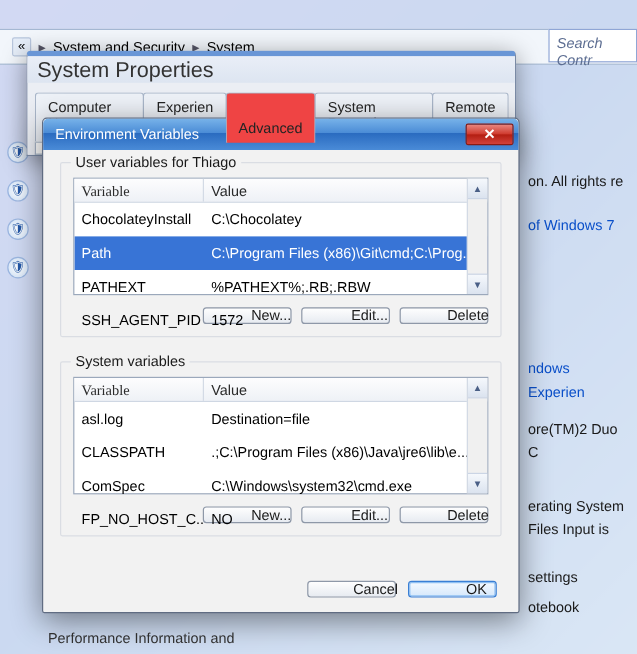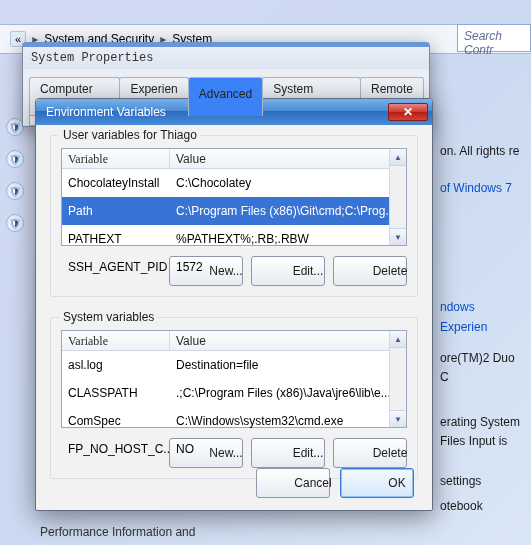--- a/index.html
+++ b/index.html
@@ -22,26 +22,26 @@
      color:#2357a6; font-size:10px;}
   .right-text { position:absolute; right:6px; top:82px; width:85px; color:#1a1a1a; line-height:1.6;}
   .right-text .link { color:#0a4fc9; }
   .bottom-text { position:absolute; left:40px; bottom:6px; color:#333;}
   
   .win-sysprops { position:absolute; left:22px; top:42px; width:408px;
     background:#ebeef4;
     border:1px solid #7a8aa5; border-top:5px solid #6996d6; border-radius:4px 4px 0 0;
     box-shadow:0 4px 20px rgba(0,0,0,.4); }
   .win-title { background:linear-gradient(#e9eef7,#dde5f1); height:22px; display:flex; align-items:center;
-    padding:0 8px; font-size:12px; color:#333;font-family:Liberation Mono, monospace; }
+    padding:0 8px; font-size:18px; color:#333; }
   .tabs { display:flex; gap:0; margin:8px 6px 0 6px; border-bottom:1px solid #a9b6c9; }
   .tab { padding:4px 10px 5px 10px; border:1px solid #a9b6c9; border-bottom:none;
     background:#eef2f8; color:#242424; border-radius:3px 3px 0 0; position:relative; margin-right:-1px;
     cursor:default;}
-  .tab.active { background:#3b82f6; z-index:2; padding-top:9px; margin-bottom:-1px;}
+  .tab.active { background:#ef4444; z-index:2; padding-top:22px; margin-bottom:-1px;}
   .tab-body { background:#fff; margin:0 6px; height:10px; border:1px solid #a9b6c9; border-top:none;}
   
   .win-env { position:absolute; left:35px; top:98px; width:398px; height:413px;
     background:#f2f2f2; border:1px solid #606c82;
     box-shadow:0 6px 26px rgba(0,0,0,.45); border-radius:4px 4px 2px 2px;}
   .env-titlebar { height:26px; border-radius:4px 4px 0 0;
     background:linear-gradient(#77b2e9,#4b8cd6 45%,#2a6bc0 46%,#4a8bd7);
     display:flex; align-items:center; padding:0 4px 0 10px; color:#fff; }
   .env-titlebar .spacer{flex:1;}
   .close-btn { width:40px; height:18px; border-radius:2px;
@@ -64,21 +64,21 @@
   .lv-row .c2 { flex:1; }
   .lv-row.selected { background:#3874d6; color:#ffffff;}
   .scrollbar { position:absolute; right:0; top:0; bottom:0; width:17px;
     background:#f0f0f0; border-left:1px solid #d3dae5; display:flex; flex-direction:column;}
   .sb-btn { height:17px; background:linear-gradient(#f5f8fc,#dbe3ef); display:flex;
     align-items:center; justify-content:center; color:#4a5f86; font-size:8px;}
   .sb-btn:first-child{border-bottom:1px solid #cbd5e5;}
   .sb-btn:last-child{border-top:1px solid #cbd5e5;}
   .sb-track { flex:1; }
   .btn-row { display:flex; justify-content:flex-end; gap:8px; margin-top:10px;}
-  .btn { width:74px; height:30px; border:1px solid #8e98a8;
+  .btn { width:74px; height:14px; border:1px solid #8e98a8;
     background:linear-gradient(#fefefe,#e7ebf1);
     border-radius:3px; color:#1a1a1a; display:flex; align-items:center; justify-content:center;
     cursor:default;padding-left:40px;}
   .btn.primary { border:1px solid #3a7fd5; box-shadow:0 0 0 1px #8fc0f2 inset;
     background:linear-gradient(#f4f9ff,#d6e8fb);}
   .dlg-btn-row { position:absolute; right:18px; bottom:12px; display:flex; gap:10px;}
 </style>
 </head>
 <body>
 

